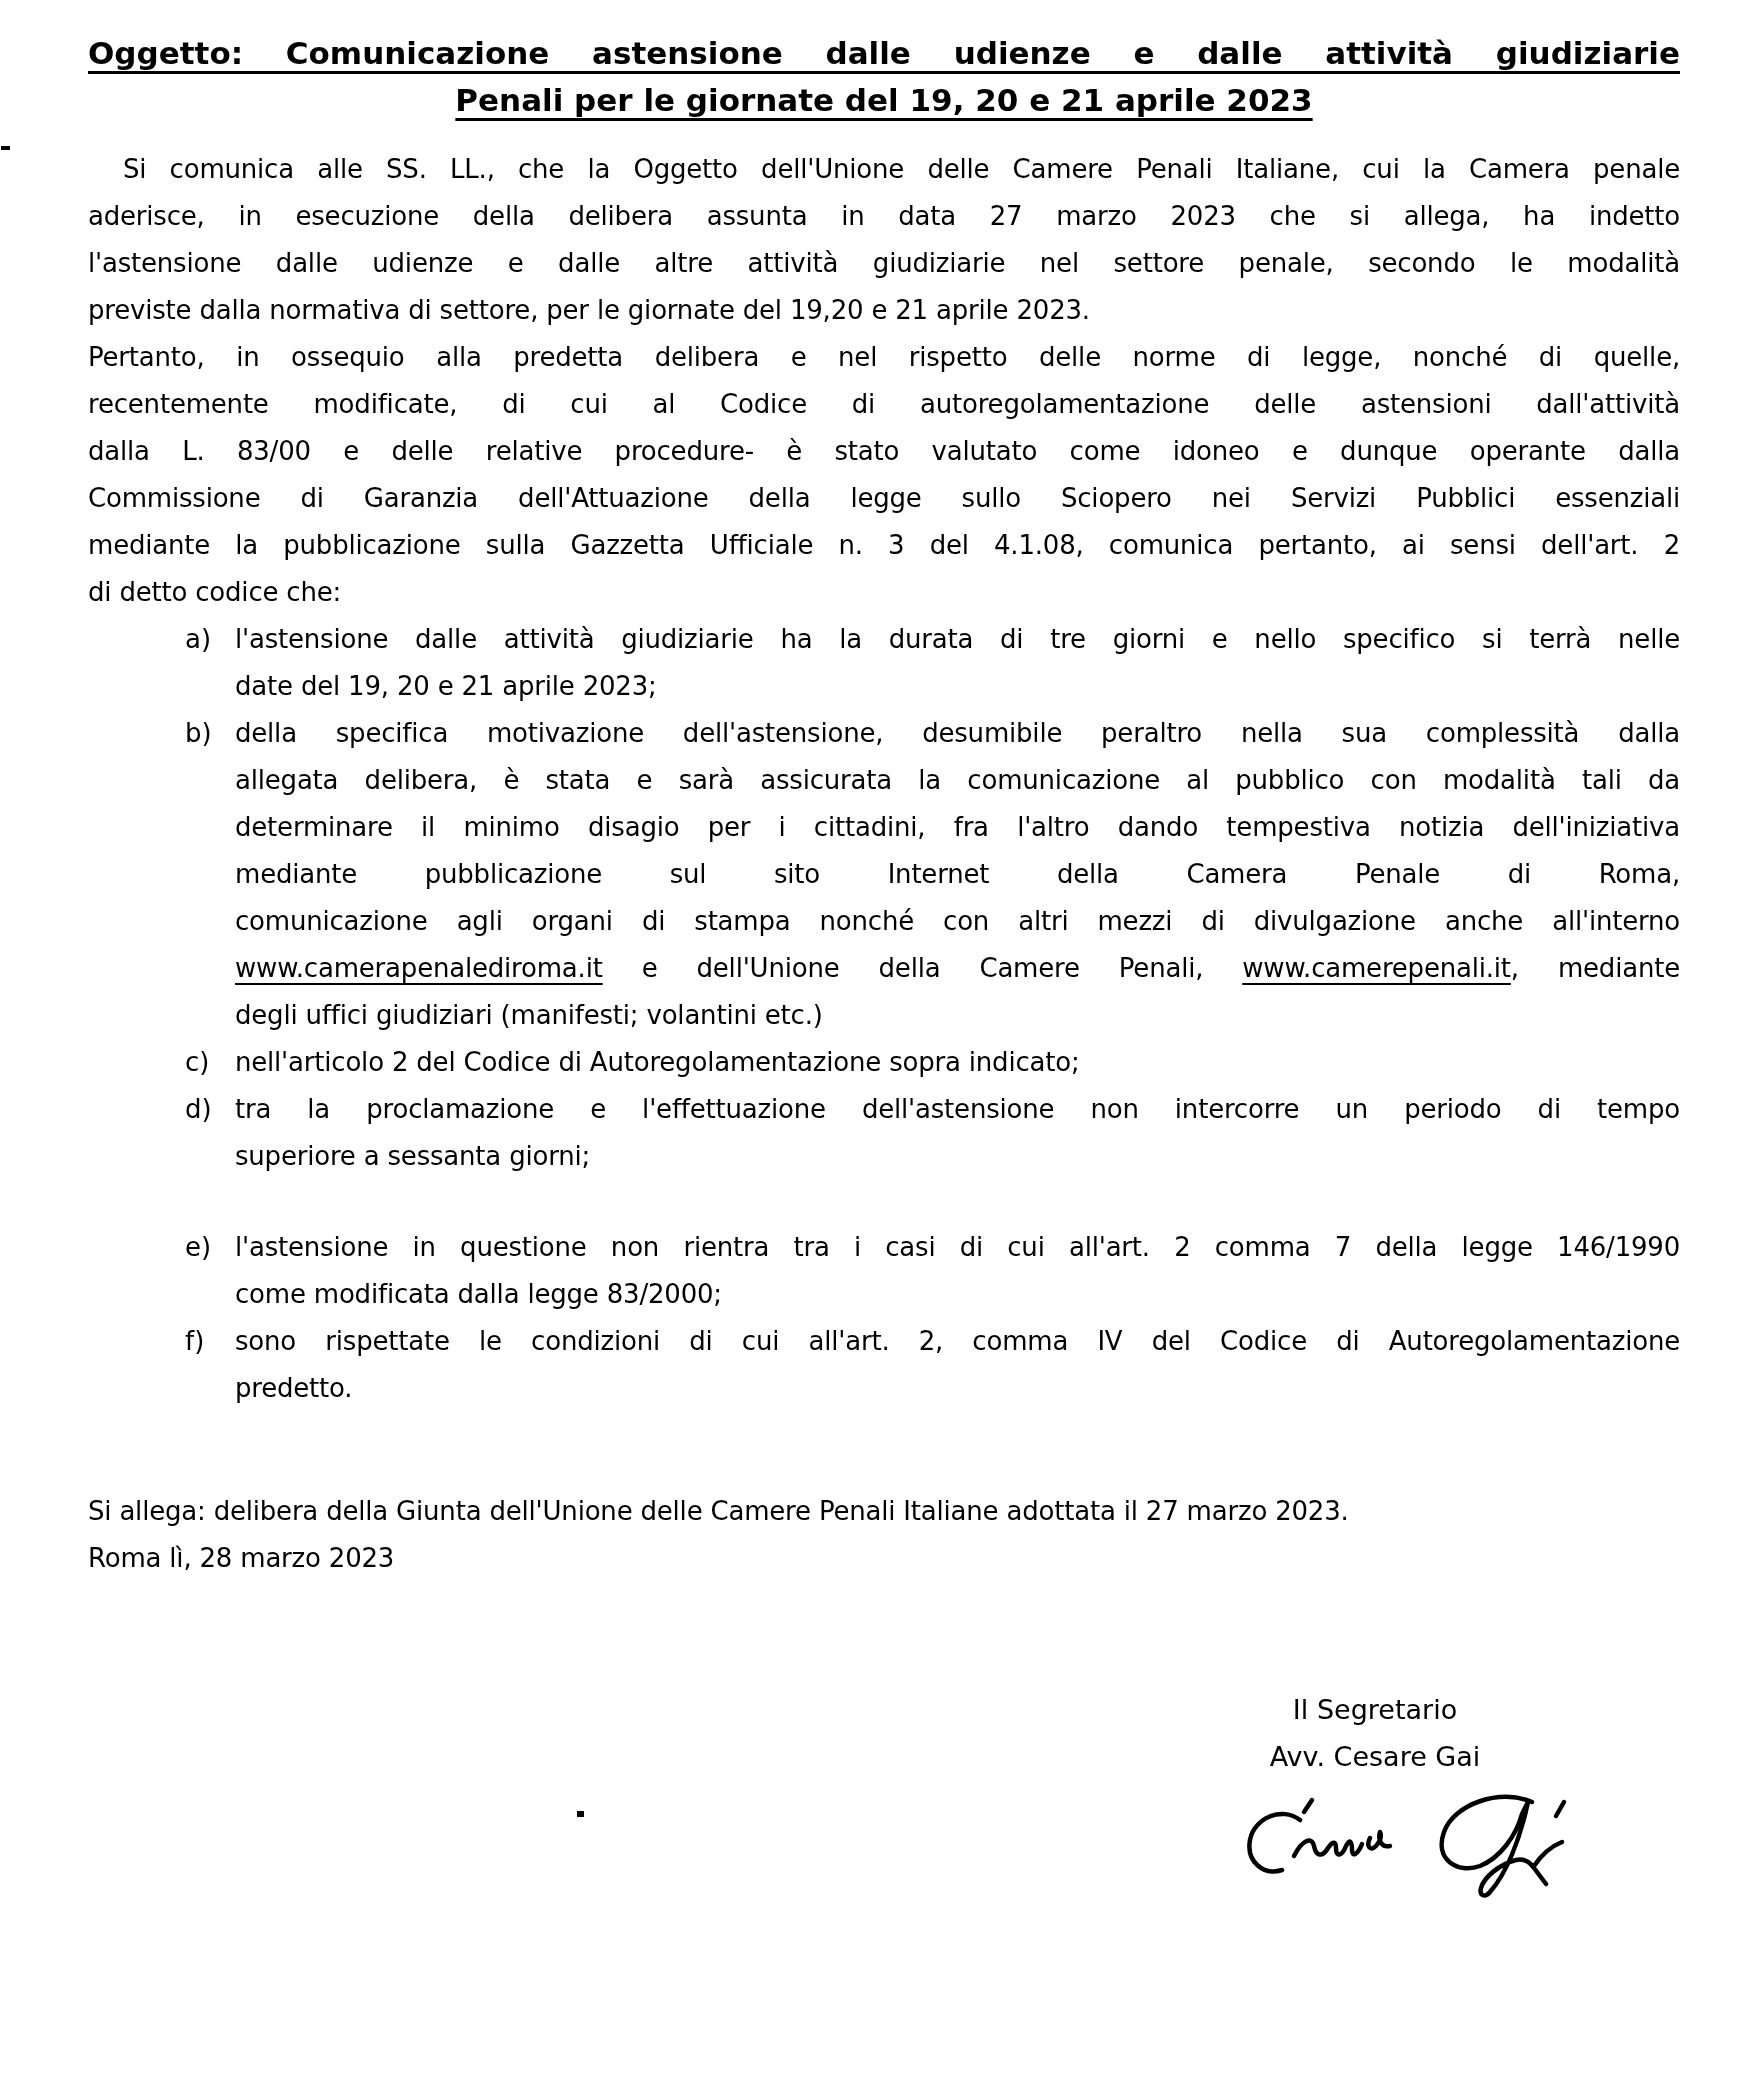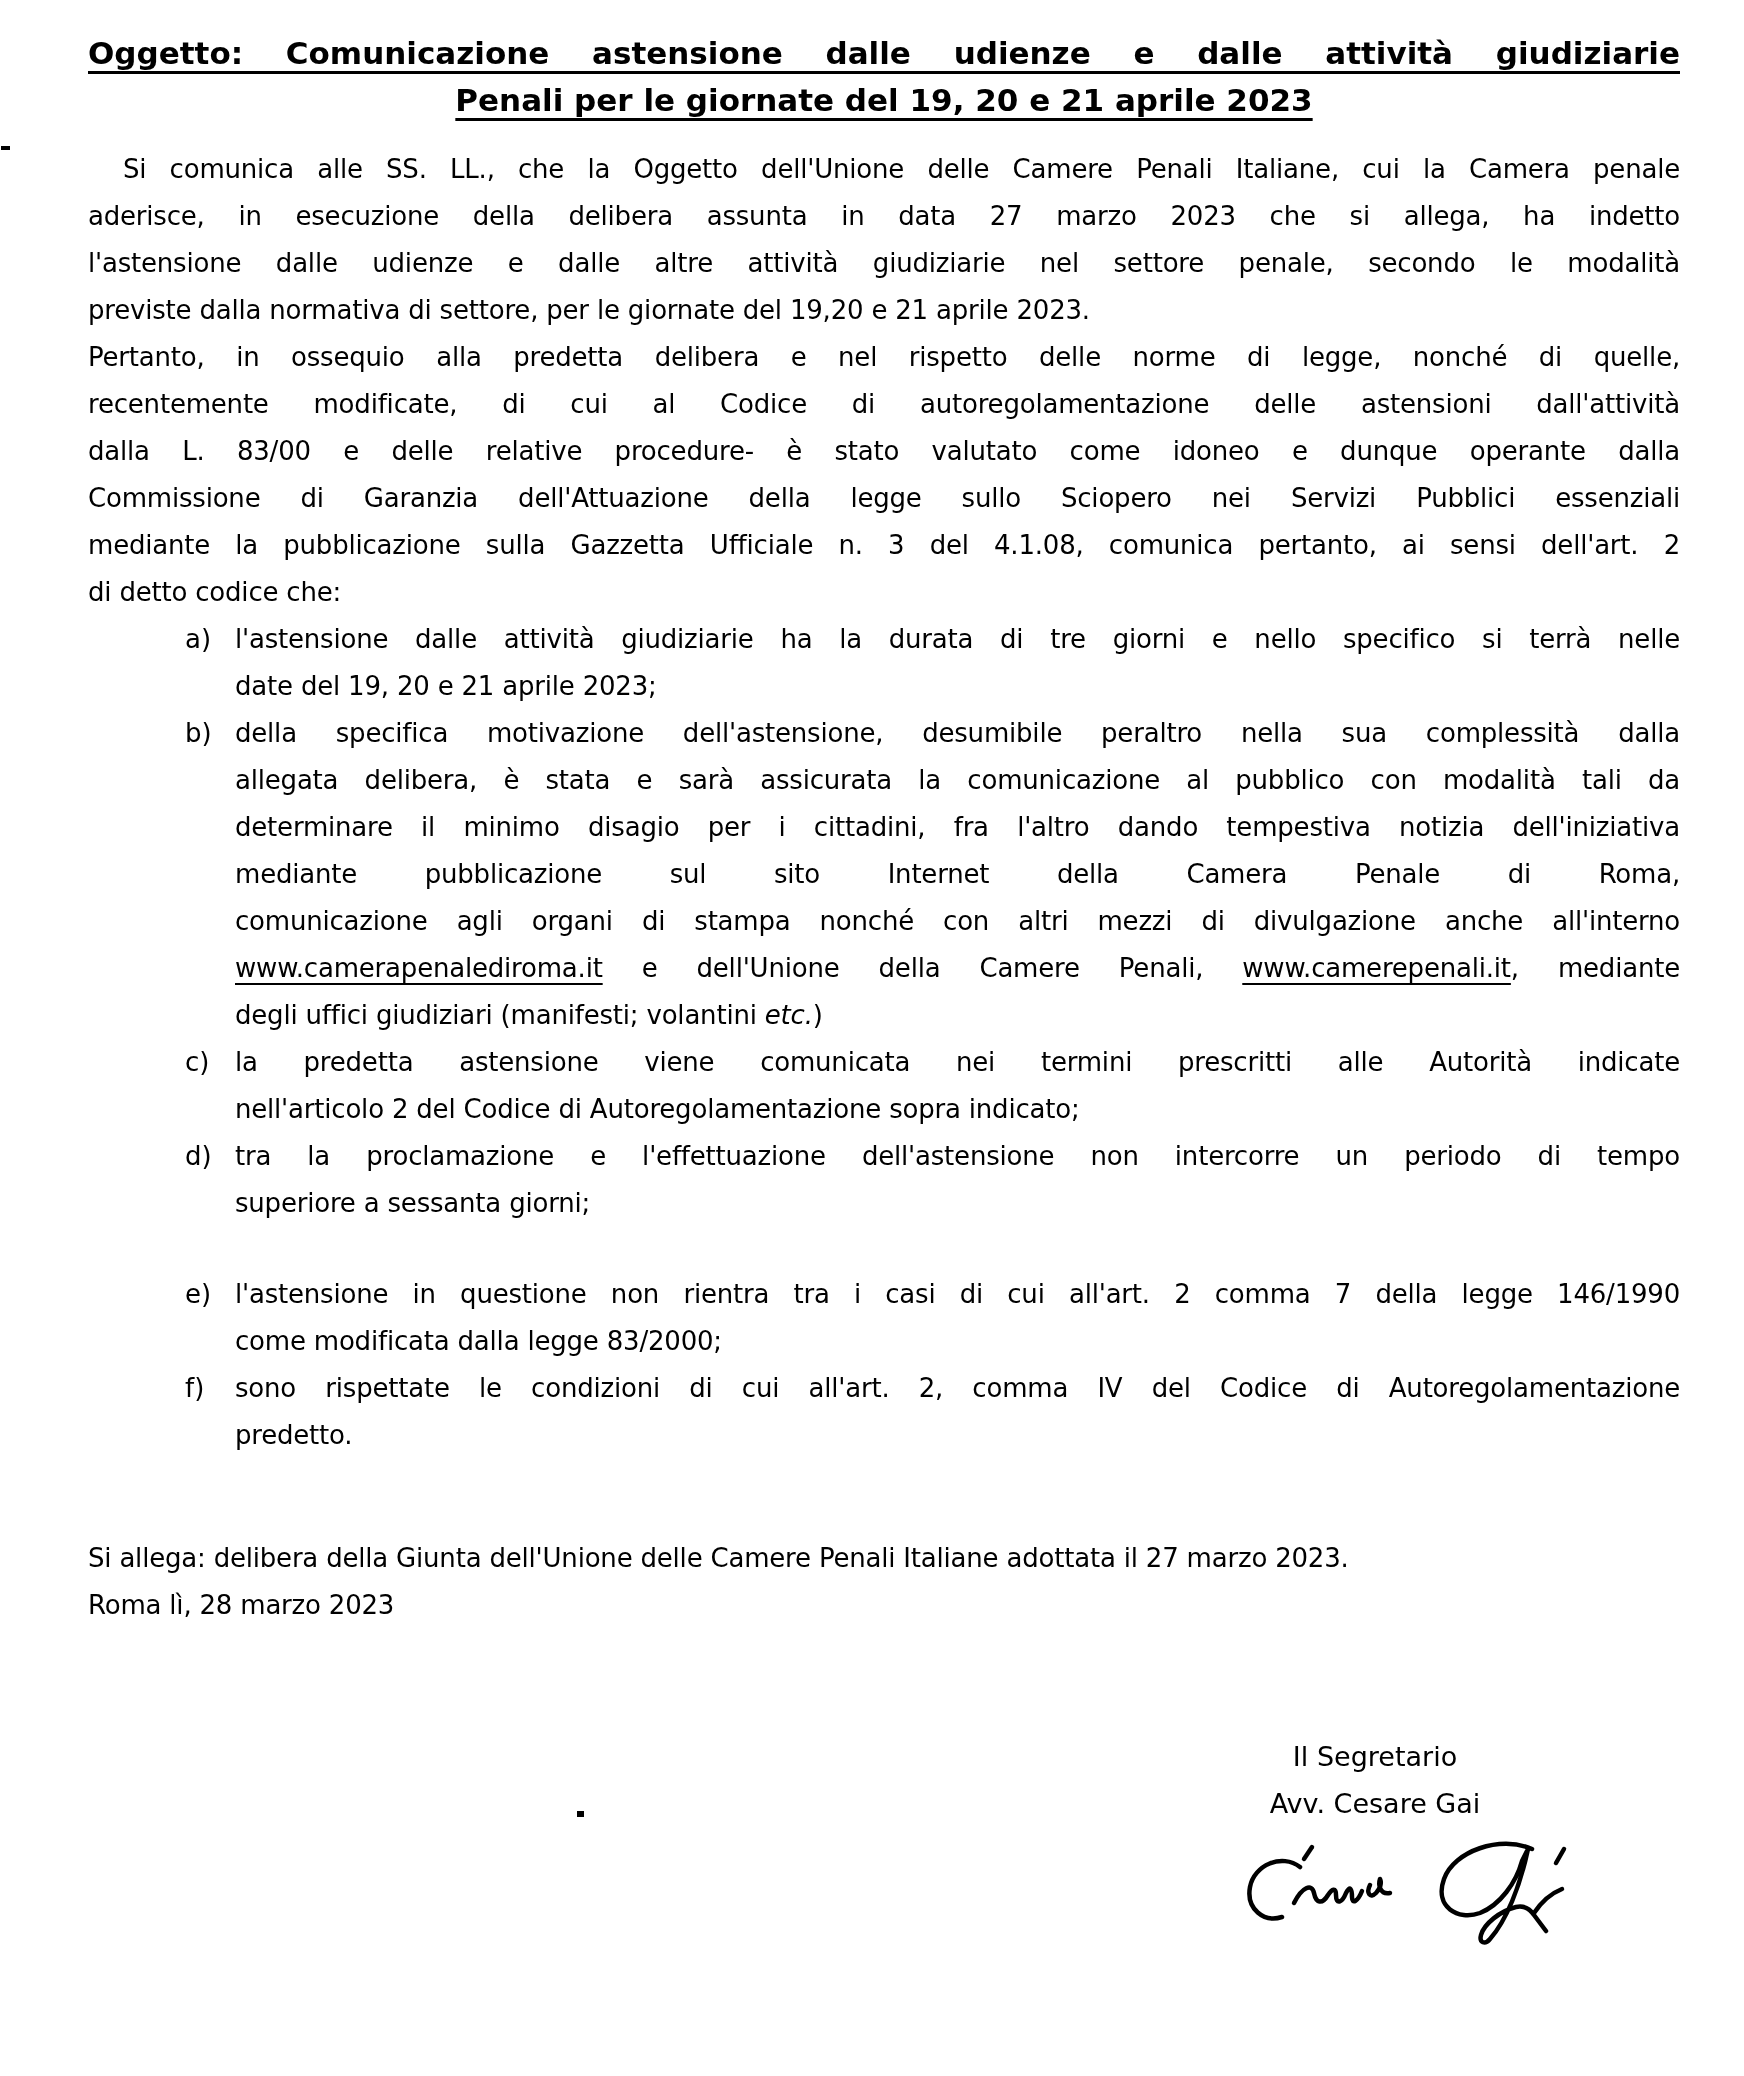--- a/index.html
+++ b/index.html
@@ -18,21 +18,21 @@
   .title-block .ln{font-size:31px;font-weight:bold;letter-spacing:0;text-align:center;}
   .u{text-decoration:underline;text-decoration-thickness:3px;text-underline-offset:7px;}
   .u-link{text-decoration:underline;text-decoration-thickness:2px;text-underline-offset:6px;}
   .indent{text-indent:35px;}
   .spacer{width:100%;}
   .item{position:relative;padding-left:147px;}
   .item .item-label{
     position:absolute;left:97px;top:0;
     font-size:26px;line-height:47px;
   }
-  .it{font-style:italic;}
+  .it{}
   .closing .ln{letter-spacing:-0.2px;}
   .sig-block{margin-left:1117px;width:340px;text-align:center;}
   .sig-role,.sig-name{font-size:27px;line-height:47px;text-align:center;}
   .sig-svg-wrap{margin-left:1150px;width:340px;height:145px;}
   svg{display:block;}
   .artifact{position:absolute;background:#000;}
 </style>
 </head>
 <body>
 
@@ -73,21 +73,20 @@
     <div class="ln">allegata delibera,  è stata e sarà assicurata  la comunicazione al pubblico con modalità tali da</div>
     <div class="ln">determinare il minimo disagio per i cittadini, fra l'altro dando tempestiva notizia dell'iniziativa</div>
     <div class="ln">mediante pubblicazione sul sito Internet della Camera Penale di Roma,</div>
     <div class="ln">comunicazione agli organi di stampa nonché con altri mezzi di divulgazione  anche all'interno</div>
     <div class="ln"><span class="u-link">www.camerapenalediroma.it</span><span> e dell'Unione della Camere Penali, </span><span class="u-link">www.camerepenali.it</span><span>,  mediante</span></div>
     <div class="ln left"><span>degli uffici giudiziari (manifesti; volantini </span><span class="it">etc.</span><span>)</span></div>
   </div>
 
   <div class="item">
     <span class="item-label">c)</span>
-    <div class="ln">la predetta astensione viene comunicata nei termini prescritti alle Autorità indicate</div>
     <div class="ln left">nell'articolo 2 del Codice di Autoregolamentazione sopra indicato;</div>
   </div>
 
   <div class="item">
     <span class="item-label">d)</span>
     <div class="ln">tra la proclamazione e l'effettuazione dell'astensione non intercorre un periodo di tempo</div>
     <div class="ln left">superiore a sessanta giorni;</div>
   </div>
 
   <div class="spacer" style="height:44px"></div>

